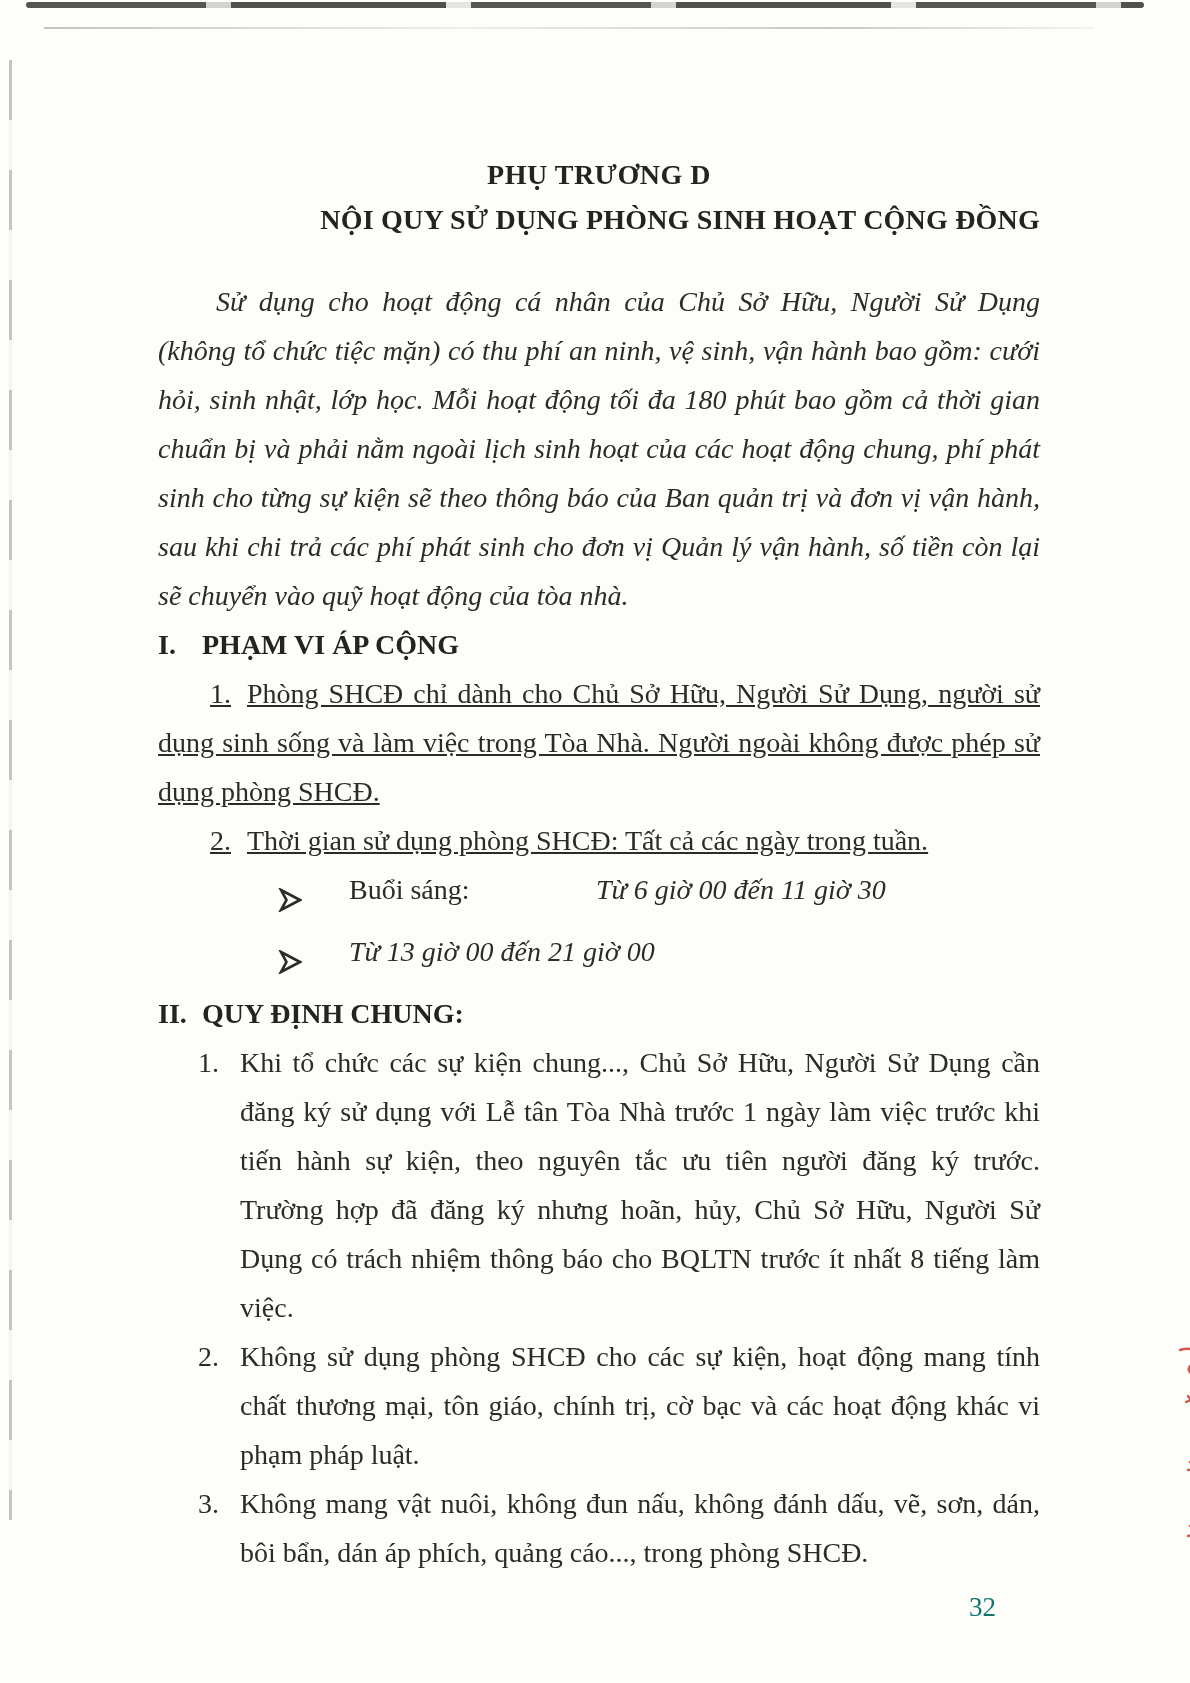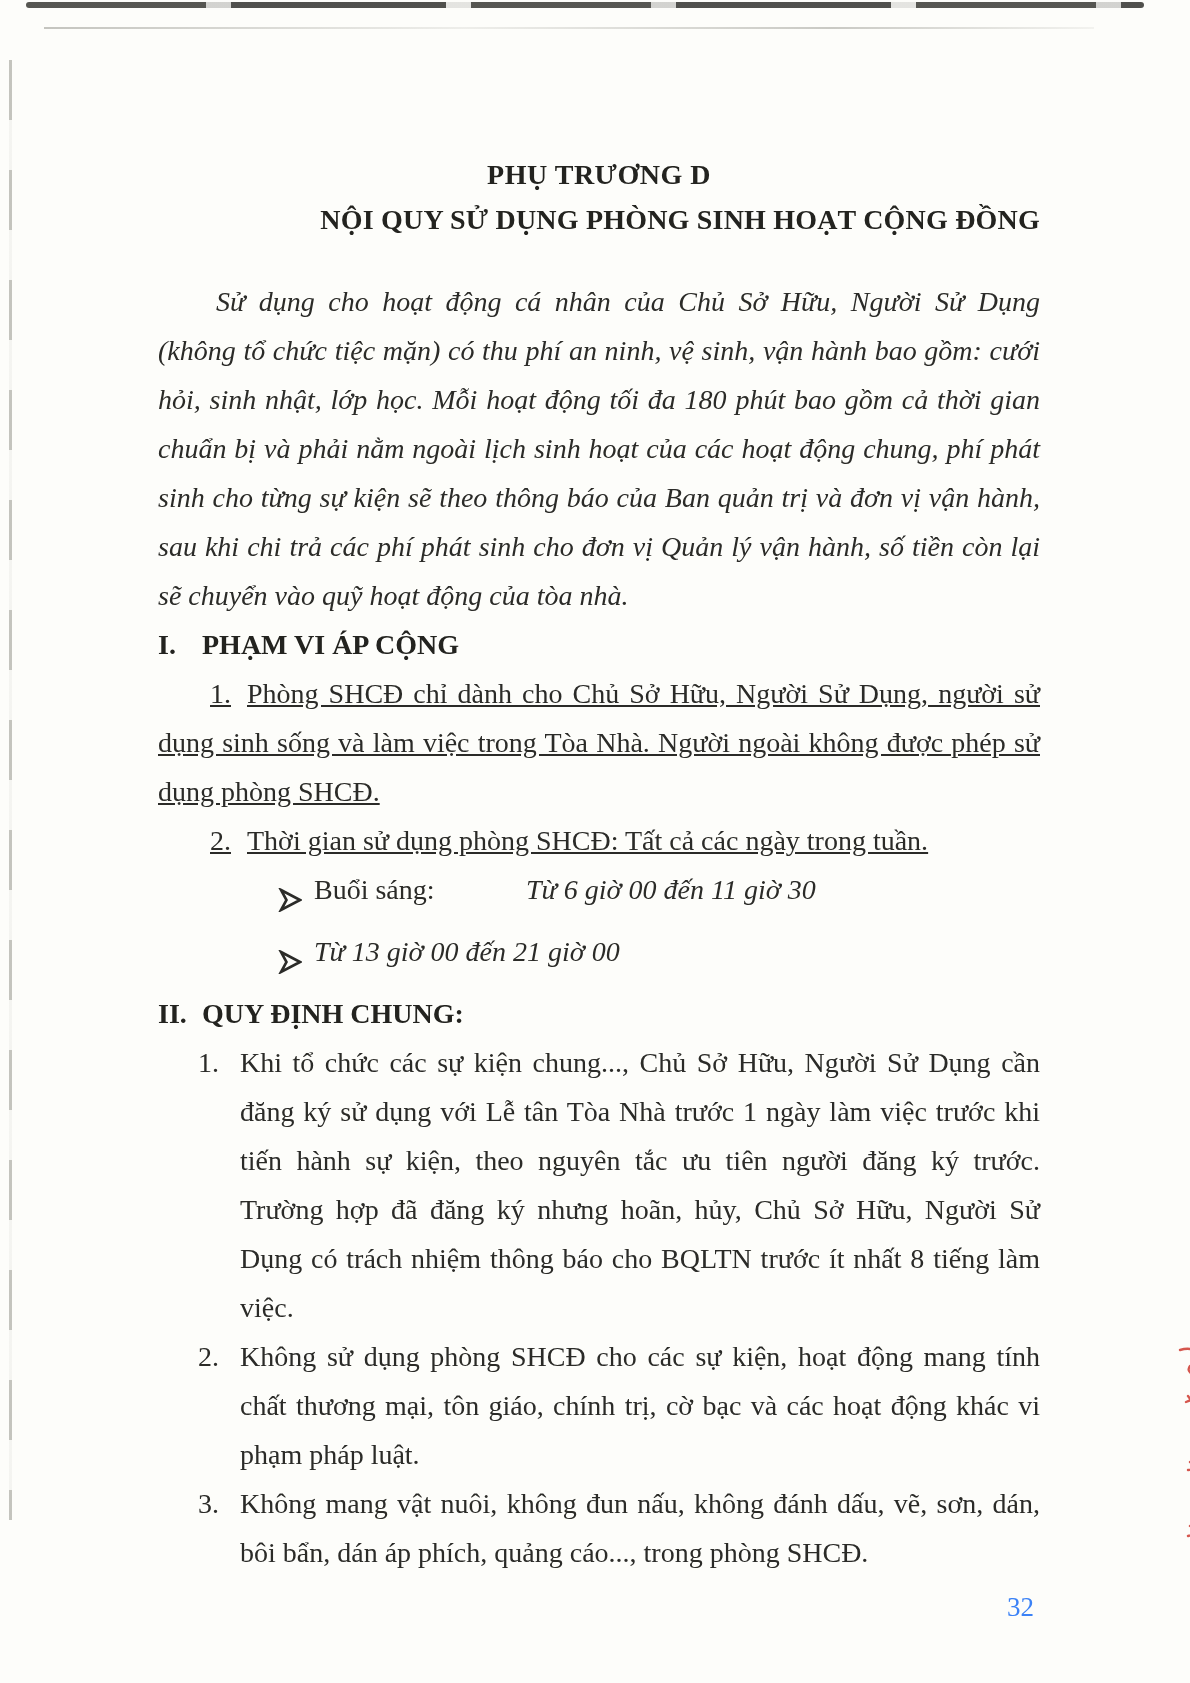--- a/index.html
+++ b/index.html
@@ -51,27 +51,27 @@
   }
   .sec-heading .numeral { width:44px; flex:0 0 44px; }
   .item-flush {
     margin:0; text-indent:52px; text-align:justify;text-decoration:underline;
   }
   .item-flush .num { margin-right:16px; }
   .item-hang {
     margin:0; position:relative; padding-left:82px; text-align:justify;
   }
   .item-hang .num { position:absolute; left:40px; top:0; }
-  .bullet-row { display:flex; margin-left:120px; align-items:flex-start; }
+  .bullet-row { display:flex; margin-left:120px; align-items:flex-start;gap:35px; }
   .bullet-row .arrow { flex:0 0 36px; padding-top:13px; }
   .bullet-row .blabel { flex:0 0 212px; }
   .bullet-row .btime { flex:1;font-style:italic; }
   .page-number {
-    position:absolute; left:1007px; top:1592px;
-    font-size:27px; color:#3b82f6;
+    position:absolute; left:969px; top:1592px;
+    font-size:27px; color:#0f766e;
   }
   .stamp {
     position:absolute; right:-34px; top:1344px; width:64px; height:238px;
     pointer-events:none;
   }
 </style>
 </head>
 <body>
 
 <div class="page">

